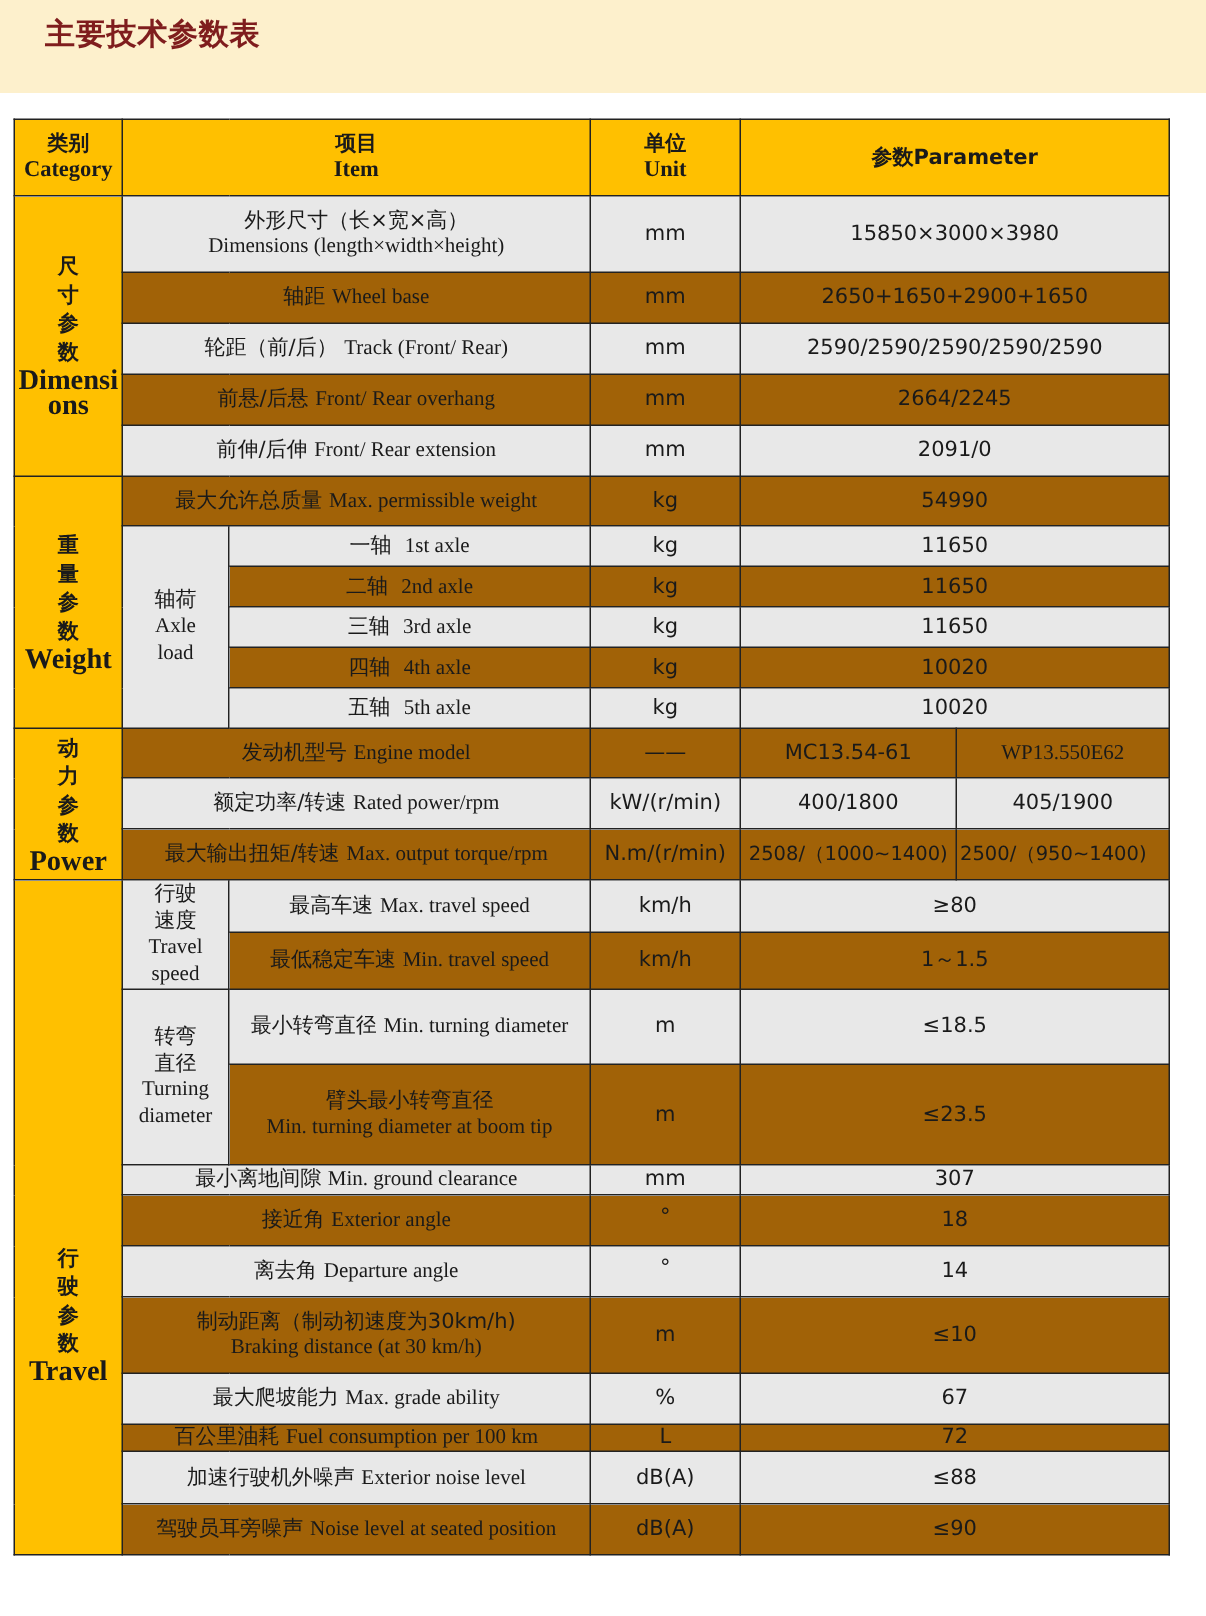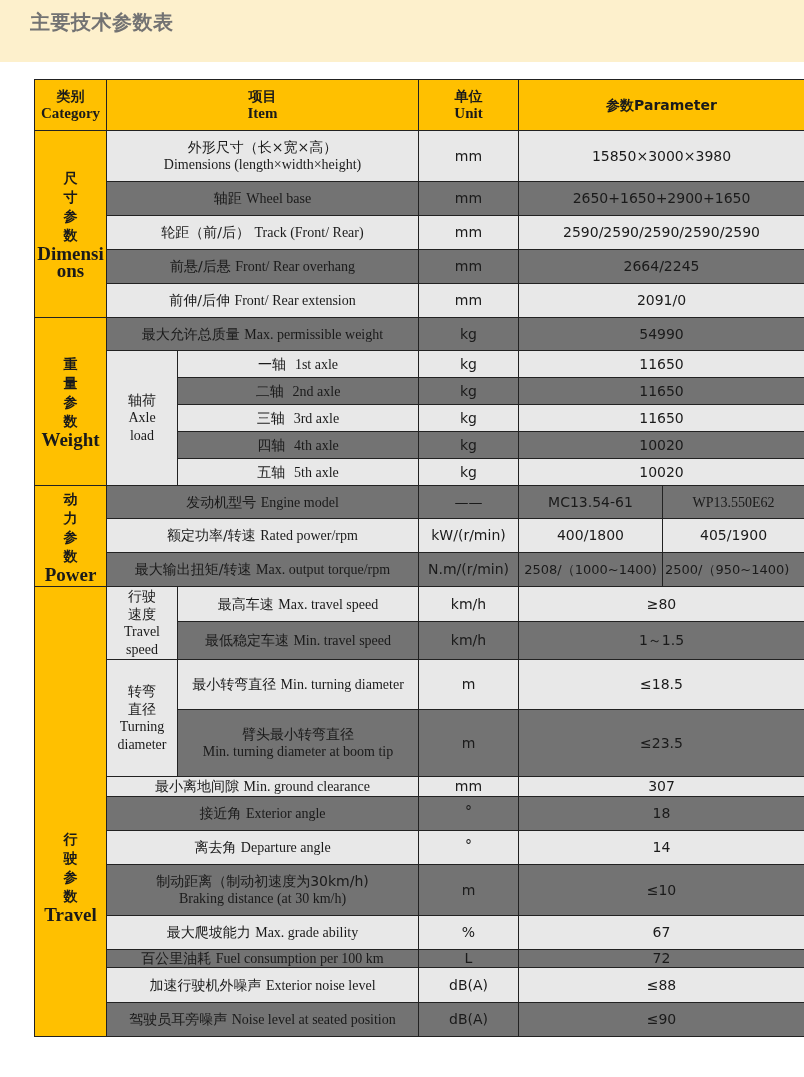--- a/index.html
+++ b/index.html
@@ -1,34 +1,34 @@
 <!DOCTYPE html>
 <html><head>
 <meta charset="utf-8">
 <style>
   html, body { margin:0; padding:0; background:#ffffff; }
   body { width:804px; height:1077px; position:relative; overflow:hidden;
          font-family:"DejaVu Sans", sans-serif; color:#1a1a1a; }
   .banner { position:absolute; left:0; top:0; width:804px; height:62px; background:#fdf0cc; }
   .title-cn { position:absolute; left:30px; top:9px; font-size:20px; font-weight:bold;
-              font-family:"DejaVu Sans", sans-serif; color:#737373; letter-spacing:0.5px; }
+              font-family:"DejaVu Sans", sans-serif; color:#7f1d1d; letter-spacing:0.5px; }
   .title-en { position:absolute; left:30px; top:36px; font-size:19px; font-weight:bold;
               font-family:"Liberation Serif", serif; color:#111; }
-  table.spec { position:absolute; left:34px; top:79px; border-collapse:collapse;
+  table.spec { position:absolute; left:9px; top:79px; border-collapse:collapse;
                table-layout:fixed; width:770px; }
   table.spec td { border:1.5px solid #222; text-align:center; vertical-align:middle;
                   padding:0 2px; font-size:14px; line-height:17px; overflow:hidden; }
   .hdr td { background:#ffc000; font-weight:bold; }
   .hdr .cn { font-family:"DejaVu Sans", sans-serif; font-size:14px; display:block; }
   .hdr .en { font-family:Liberation Serif, serif; font-size:15px; display:block; }
   .cat { background:#ffc000; font-weight:bold; }
   .cat .cn { font-family:"DejaVu Sans", sans-serif; font-size:14px; line-height:19px; display:block; }
   .cat .en { font-family:"Liberation Serif", serif; font-size:19px; display:block; word-break:break-all; }
   .l { background:#e8e8e8; }
-  .d { background:#737373; }
+  .d { background:#a16207; }
   .item .cn { font-family:"DejaVu Sans", sans-serif; font-size:14px; }
   .item .en { font-family:"Liberation Serif", serif; font-size:14px; }
   .item .block { display:block; }
   .val { font-family:"DejaVu Sans", sans-serif; font-size:14px; }
   .val-serif { font-family:"Liberation Serif", serif; font-size:14px; }
   .grp .cn { font-family:"DejaVu Sans", sans-serif; font-size:14px; display:block; line-height:18px; }
   .grp .en { font-family:"Liberation Serif", serif; font-size:14px; display:block; line-height:18px; }
   .small { font-size:13px !important; }
 </style>
 </head>

